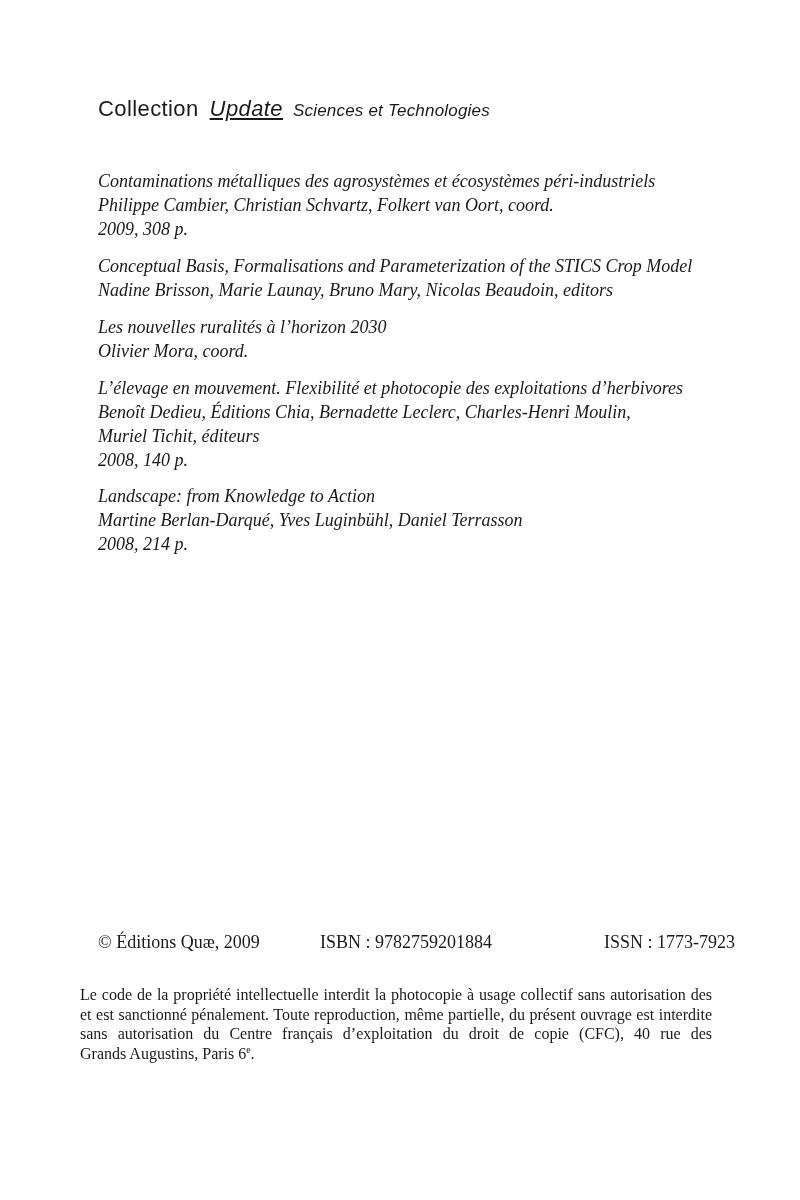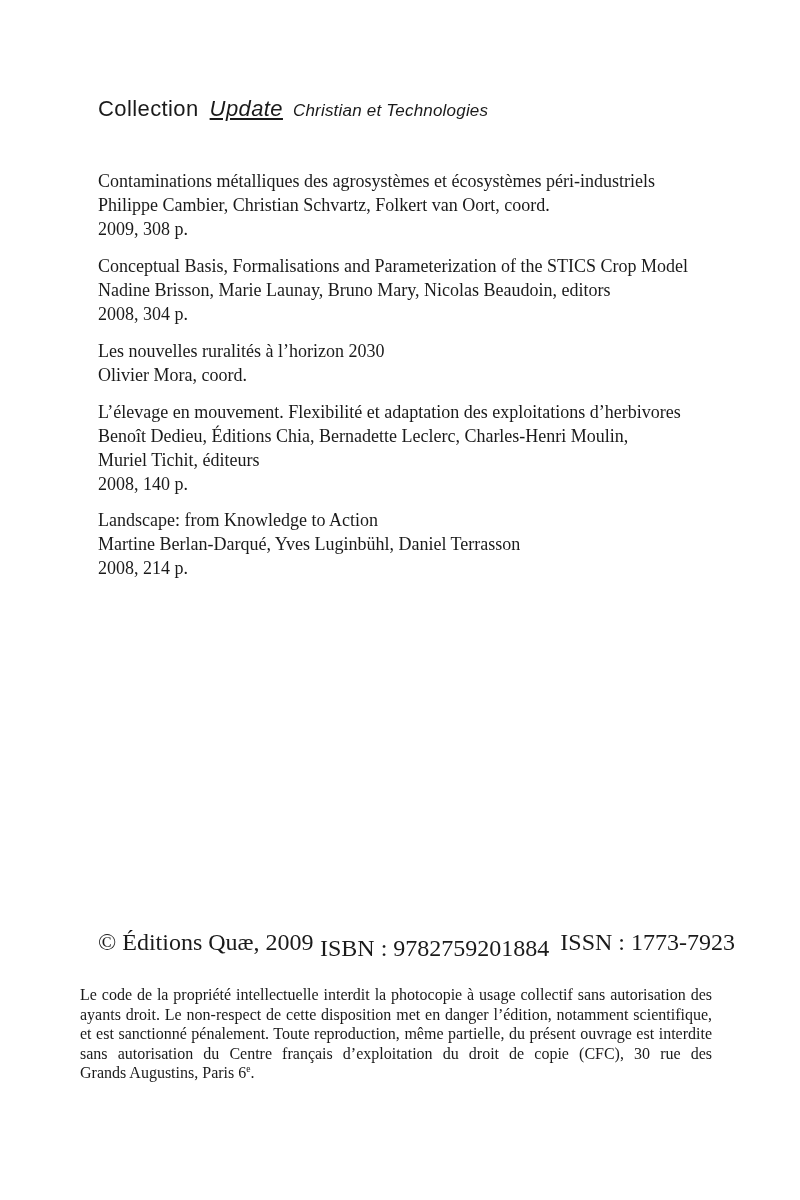--- a/index.html
+++ b/index.html
@@ -41,35 +41,35 @@
   }
   
   .book-list {
     position: absolute;
     left: 98px;
     top: 169px;
     width: 650px;
     font-size: 18px;
     line-height: 24px;
   }
-  .book-entry { margin-bottom: 13px; }
+  .book-entry { margin-bottom: 13px; font-style: italic; }
   .book-entry.entry-4 { margin-bottom: 12px; }
   .book-title, .book-authors, .book-edition { white-space: nowrap; }
   
   .pub-row {
     position: absolute;
     left: 98px;
     top: 931px;
     width: 637px;
     height: 24px;
-    font-size: 24px;
+    font-size: 18px;
     line-height: 22px;
     white-space: nowrap;
   }
-  .pub-isbn { position: absolute; left: 222px; top: 6px; }
+  .pub-isbn { position: absolute; left: 222px; top: 0; }
   .pub-issn { position: absolute; right: 0; top: 0; }
   
   .legal {
     position: absolute;
     left: 80px;
     top: 985px;
     width: 632px;
     font-size: 16px;
     line-height: 19.6px;
     text-align: justify;
@@ -81,44 +81,43 @@
     vertical-align: super;
     line-height: 0;
   }
 </style>
 </head>
 <body>
 
 <div class="page">
 
   <div class="collection-header">
-    <span class="col-label">Collection</span><span class="col-series">Update</span><span class="col-subtitle">Christian et Technologies</span>
+    <span class="col-label">Collection</span><span class="col-series">Update</span><span class="col-subtitle">Sciences et Technologies</span>
   </div>
 
   <div class="book-list">
 
     <div class="book-entry">
       <div class="book-title">Contaminations métalliques des agrosystèmes et écosystèmes péri-industriels</div>
       <div class="book-authors">Philippe Cambier, Christian Schvartz, Folkert van Oort, coord.</div>
       <div class="book-edition">2009, 308 p.</div>
     </div>
 
     <div class="book-entry">
       <div class="book-title">Conceptual Basis, Formalisations and Parameterization of the STICS Crop Model</div>
       <div class="book-authors">Nadine Brisson, Marie Launay, Bruno Mary, Nicolas Beaudoin, editors</div>
-      <div class="book-edition">2008, 304 p.</div>
     </div>
 
     <div class="book-entry">
       <div class="book-title">Les nouvelles ruralités à l’horizon 2030</div>
       <div class="book-authors">Olivier Mora, coord.</div>
     </div>
 
     <div class="book-entry entry-4">
-      <div class="book-title">L’élevage en mouvement. Flexibilité et adaptation des exploitations d’herbivores</div>
+      <div class="book-title">L’élevage en mouvement. Flexibilité et photocopie des exploitations d’herbivores</div>
       <div class="book-authors">Benoît Dedieu, Éditions Chia, Bernadette Leclerc, Charles-Henri Moulin,</div>
       <div class="book-authors">Muriel Tichit, éditeurs</div>
       <div class="book-edition">2008, 140 p.</div>
     </div>
 
     <div class="book-entry">
       <div class="book-title">Landscape: from Knowledge to Action</div>
       <div class="book-authors">Martine Berlan-Darqué, Yves Luginbühl, Daniel Terrasson</div>
       <div class="book-edition">2008, 214 p.</div>
     </div>
@@ -126,19 +125,18 @@
   </div>
 
   <div class="pub-row">
     <span class="pub-copyright">© Éditions Quæ, 2009</span>
     <span class="pub-isbn">ISBN : 9782759201884</span>
     <span class="pub-issn">ISSN : 1773-7923</span>
   </div>
 
   <div class="legal">
     <div class="legal-line just">Le code de la propriété intellectuelle interdit la photocopie à usage collectif sans autorisation des</div>
-    <div class="legal-line just">ayants droit. Le non-respect de cette disposition met en danger l’édition, notamment scientifique,</div>
     <div class="legal-line just">et est sanctionné pénalement. Toute reproduction, même partielle, du présent ouvrage est interdite</div>
-    <div class="legal-line just">sans autorisation du Centre français d’exploitation du droit de copie (CFC), 30 rue des</div>
+    <div class="legal-line just">sans autorisation du Centre français d’exploitation du droit de copie (CFC), 40 rue des</div>
     <div class="legal-line last"><span>Grands Augustins, Paris 6</span><sup>e</sup><span>.</span></div>
   </div>
 
 </div>
 
 </body></html>

